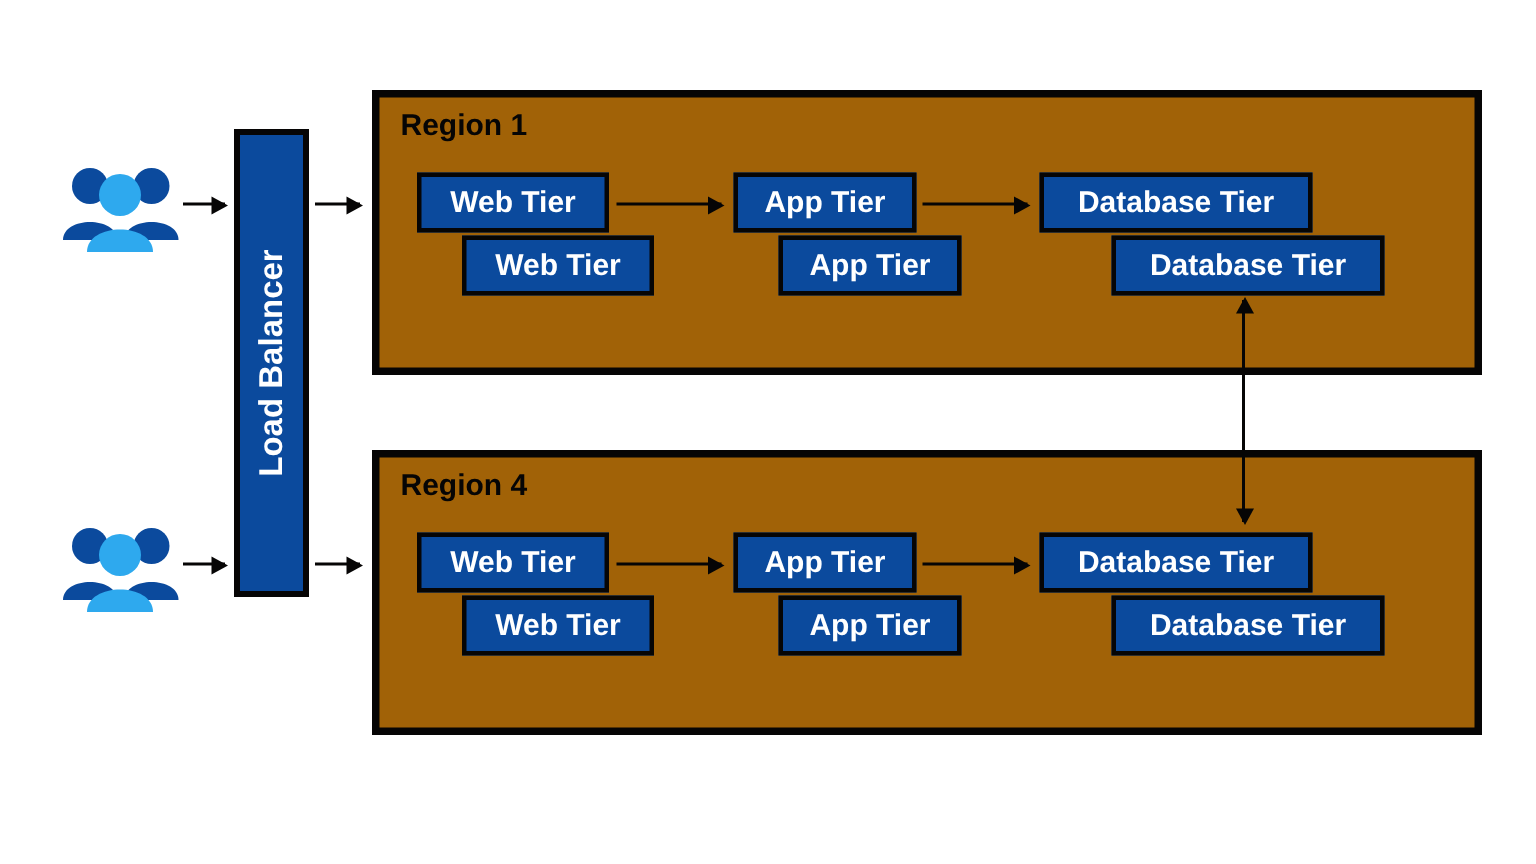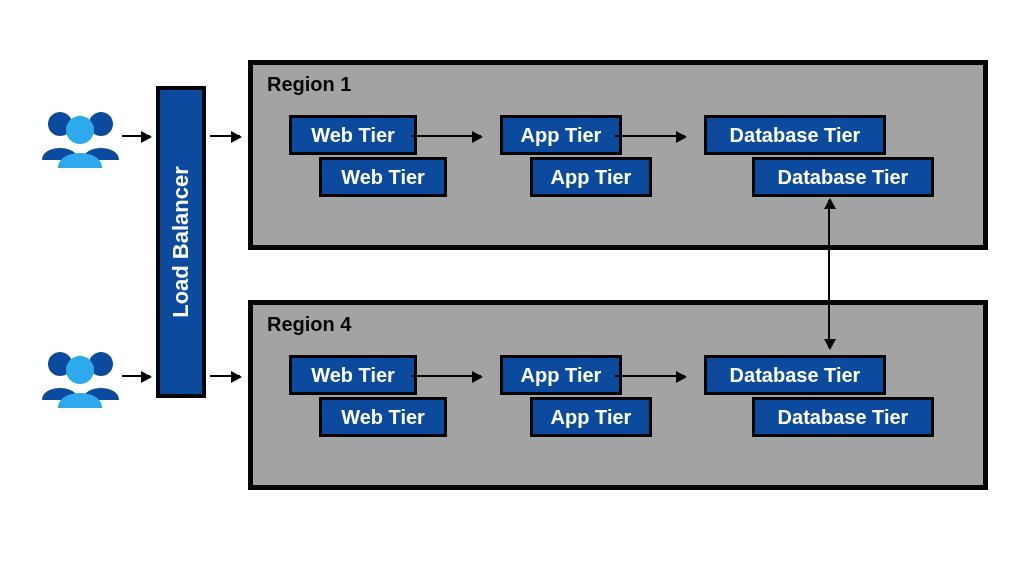--- a/index.html
+++ b/index.html
@@ -14,21 +14,21 @@
   .stage {
     position: relative;
     width: 1024px;
     height: 576px;
   }
   .abs { position: absolute; }
 
   
   .region {
     border: 5px solid #060505;
-    background: #a3a3a3;
+    background: #a16207;
     box-sizing: border-box;
     text-decoration: underline;
   }
   .region-title {
     position: absolute;
     top: 8px;
     left: 14px;
     font-size: 20px;
     font-weight: 700;
     color: #060505;
@@ -56,21 +56,20 @@
     background: #0b4a9d;
     border: 3px solid #060505;
     box-sizing: border-box;
     color: #ffffff;
     font-weight: 700;
     font-size: 20px;
     display: flex;
     align-items: center;
     justify-content: center;
     white-space: nowrap;
-    margin-left: 11px;
   }
 
   
   .arrow-h {
     height: 0;
     border-top: 2.5px solid #060505;
   }
   .arrow-h::after {
     content: "";
     position: absolute;

